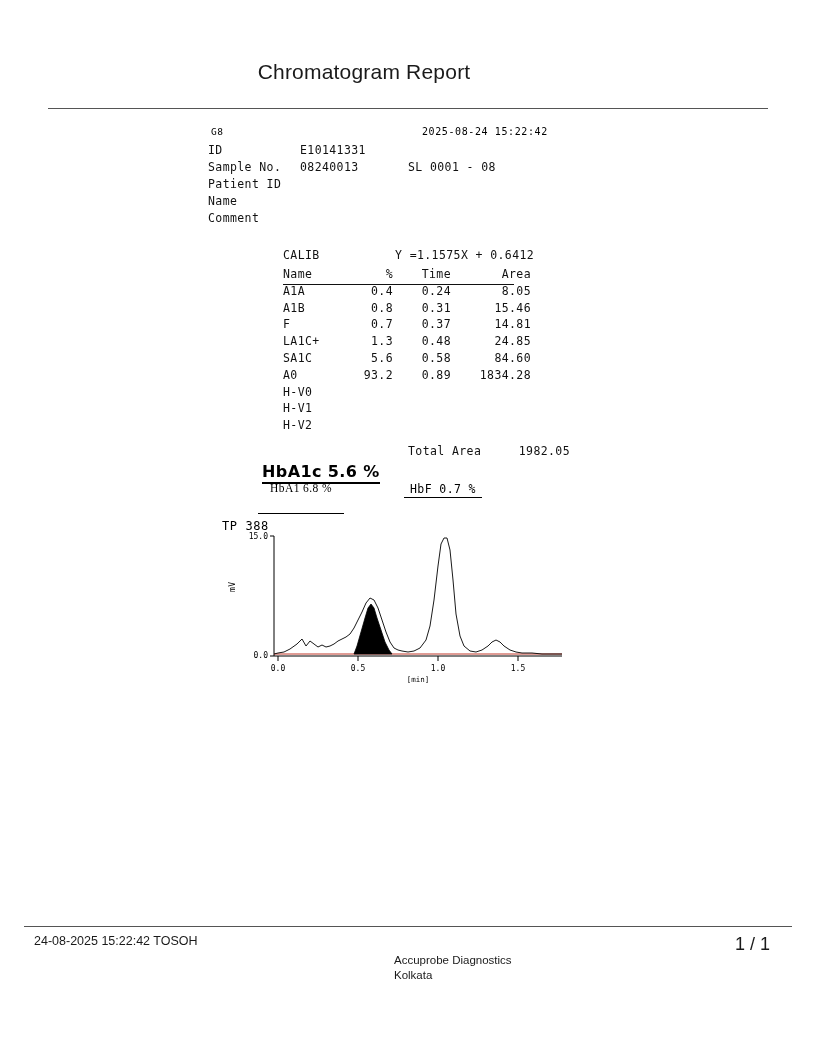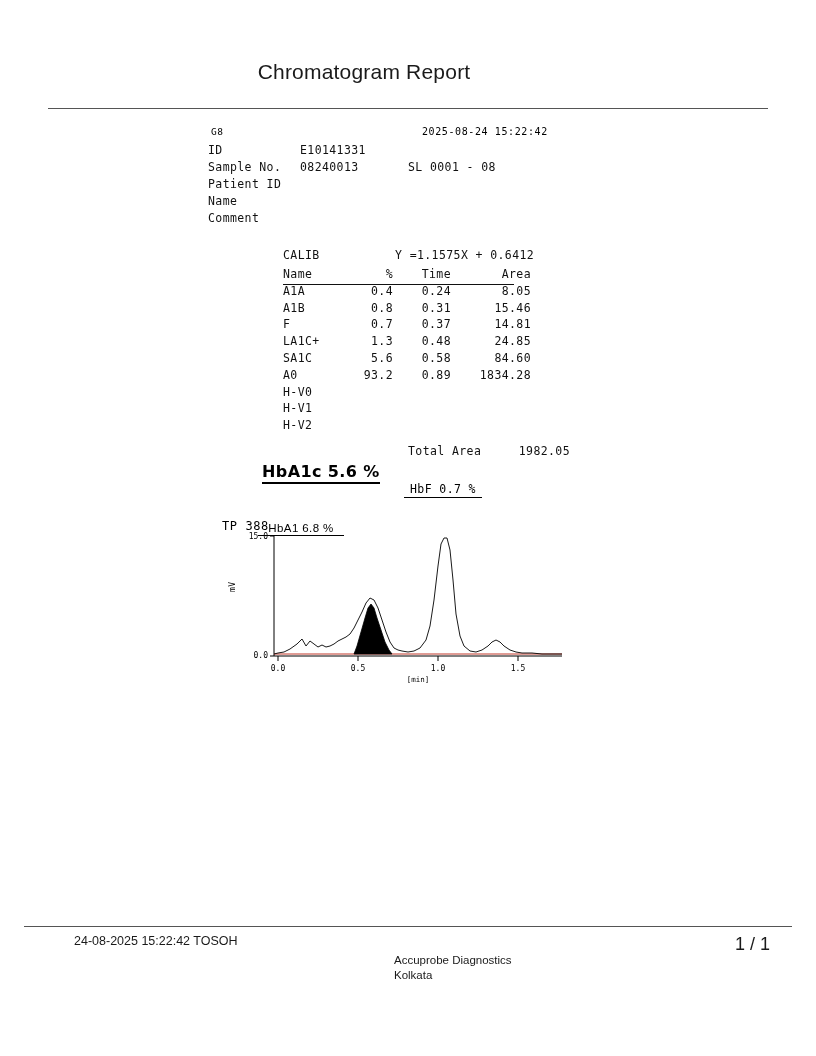--- a/index.html
+++ b/index.html
@@ -140,39 +140,38 @@
     font-weight: bold;
     letter-spacing: 0.4px;
     padding-bottom: 1px;
     border-bottom: 2px solid #000;
   }
   .res-hba1 {
     position: absolute;
     left: 258px;
     top: 482px;
     width: 86px;
-    font-family: Liberation Sans, sans-serif;
+    font-family: Liberation Serif, serif;
+    font-size: 11.5px;
+    letter-spacing: 0.4px;
+    text-align: center;
+    padding-bottom: 19px;
+    border-bottom: 1px solid #000;
+  }
+  .res-hbf {
+    position: absolute;
+    left: 404px;
+    top: 482px;
+    width: 78px;
+    font-family: "DejaVu Sans Mono", monospace;
     font-size: 11.5px;
     letter-spacing: 0.4px;
     text-align: center;
     padding-bottom: 1px;
     border-bottom: 1px solid #000;
-    margin-top: 40px;
-  }
-  .res-hbf {
-    position: absolute;
-    left: 404px;
-    top: 482px;
-    width: 78px;
-    font-family: "DejaVu Sans Mono", monospace;
-    font-size: 11.5px;
-    letter-spacing: 0.4px;
-    text-align: center;
-    padding-bottom: 1px;
-    border-bottom: 1px solid #000;
   }
 
   
   .tp-label {
     position: absolute;
     left: 222px;
     top: 519px;
     font-family: "DejaVu Sans Mono", monospace;
     font-size: 12px;
     letter-spacing: 0.6px;
@@ -203,21 +202,20 @@
     width: 768px;
     height: 1px;
     background: #555555;
   }
   .footer-left {
     position: absolute;
     left: 34px;
     top: 934px;
     font-size: 12.5px;
     color: #1a1a1a;
-    margin-left: 40px;
   }
   .footer-right {
     position: absolute;
     right: 46px;
     top: 934px;
     font-size: 18px;
     color: #1a1a1a;
   }
   .footer-center {
     position: absolute;

